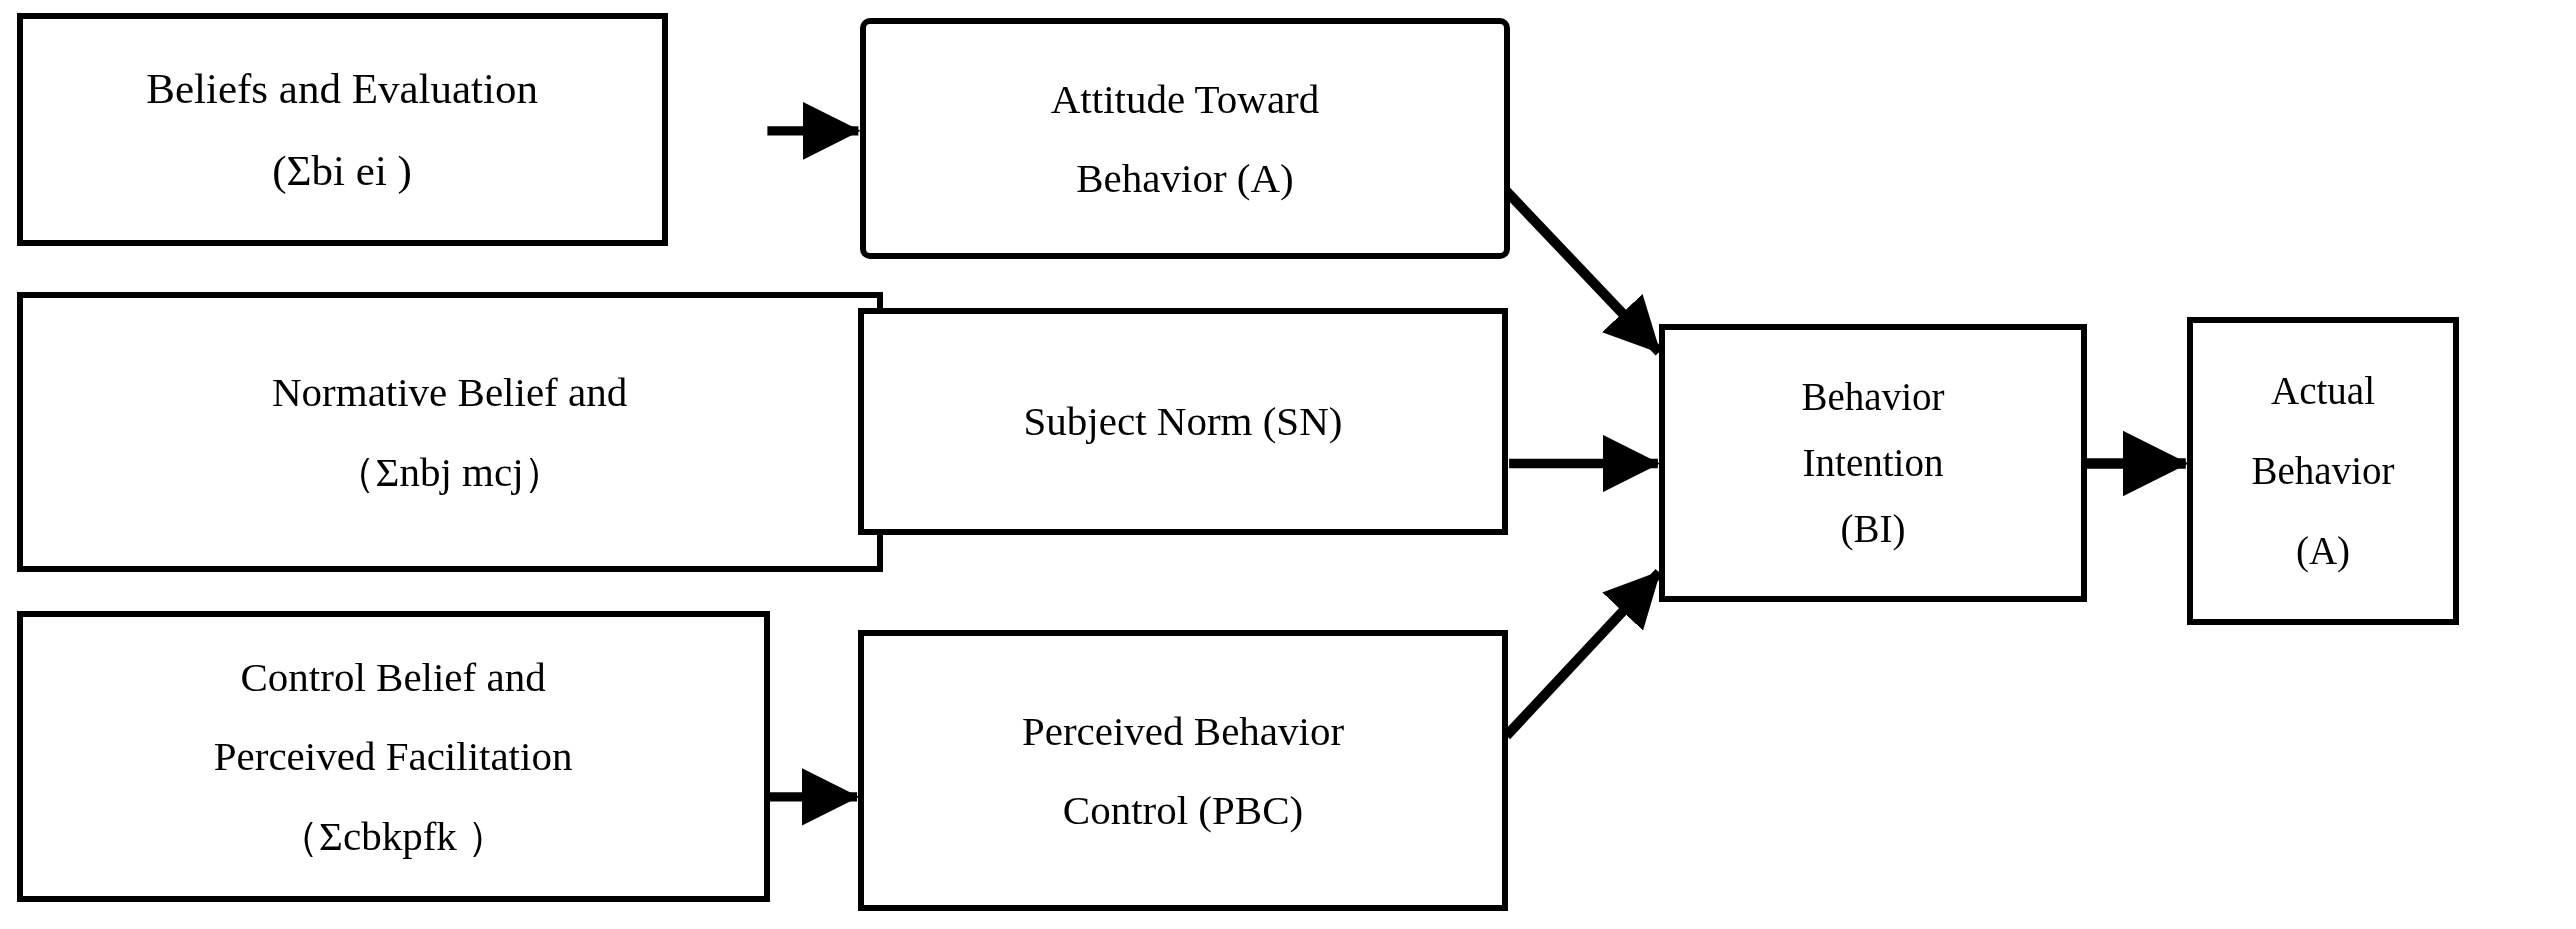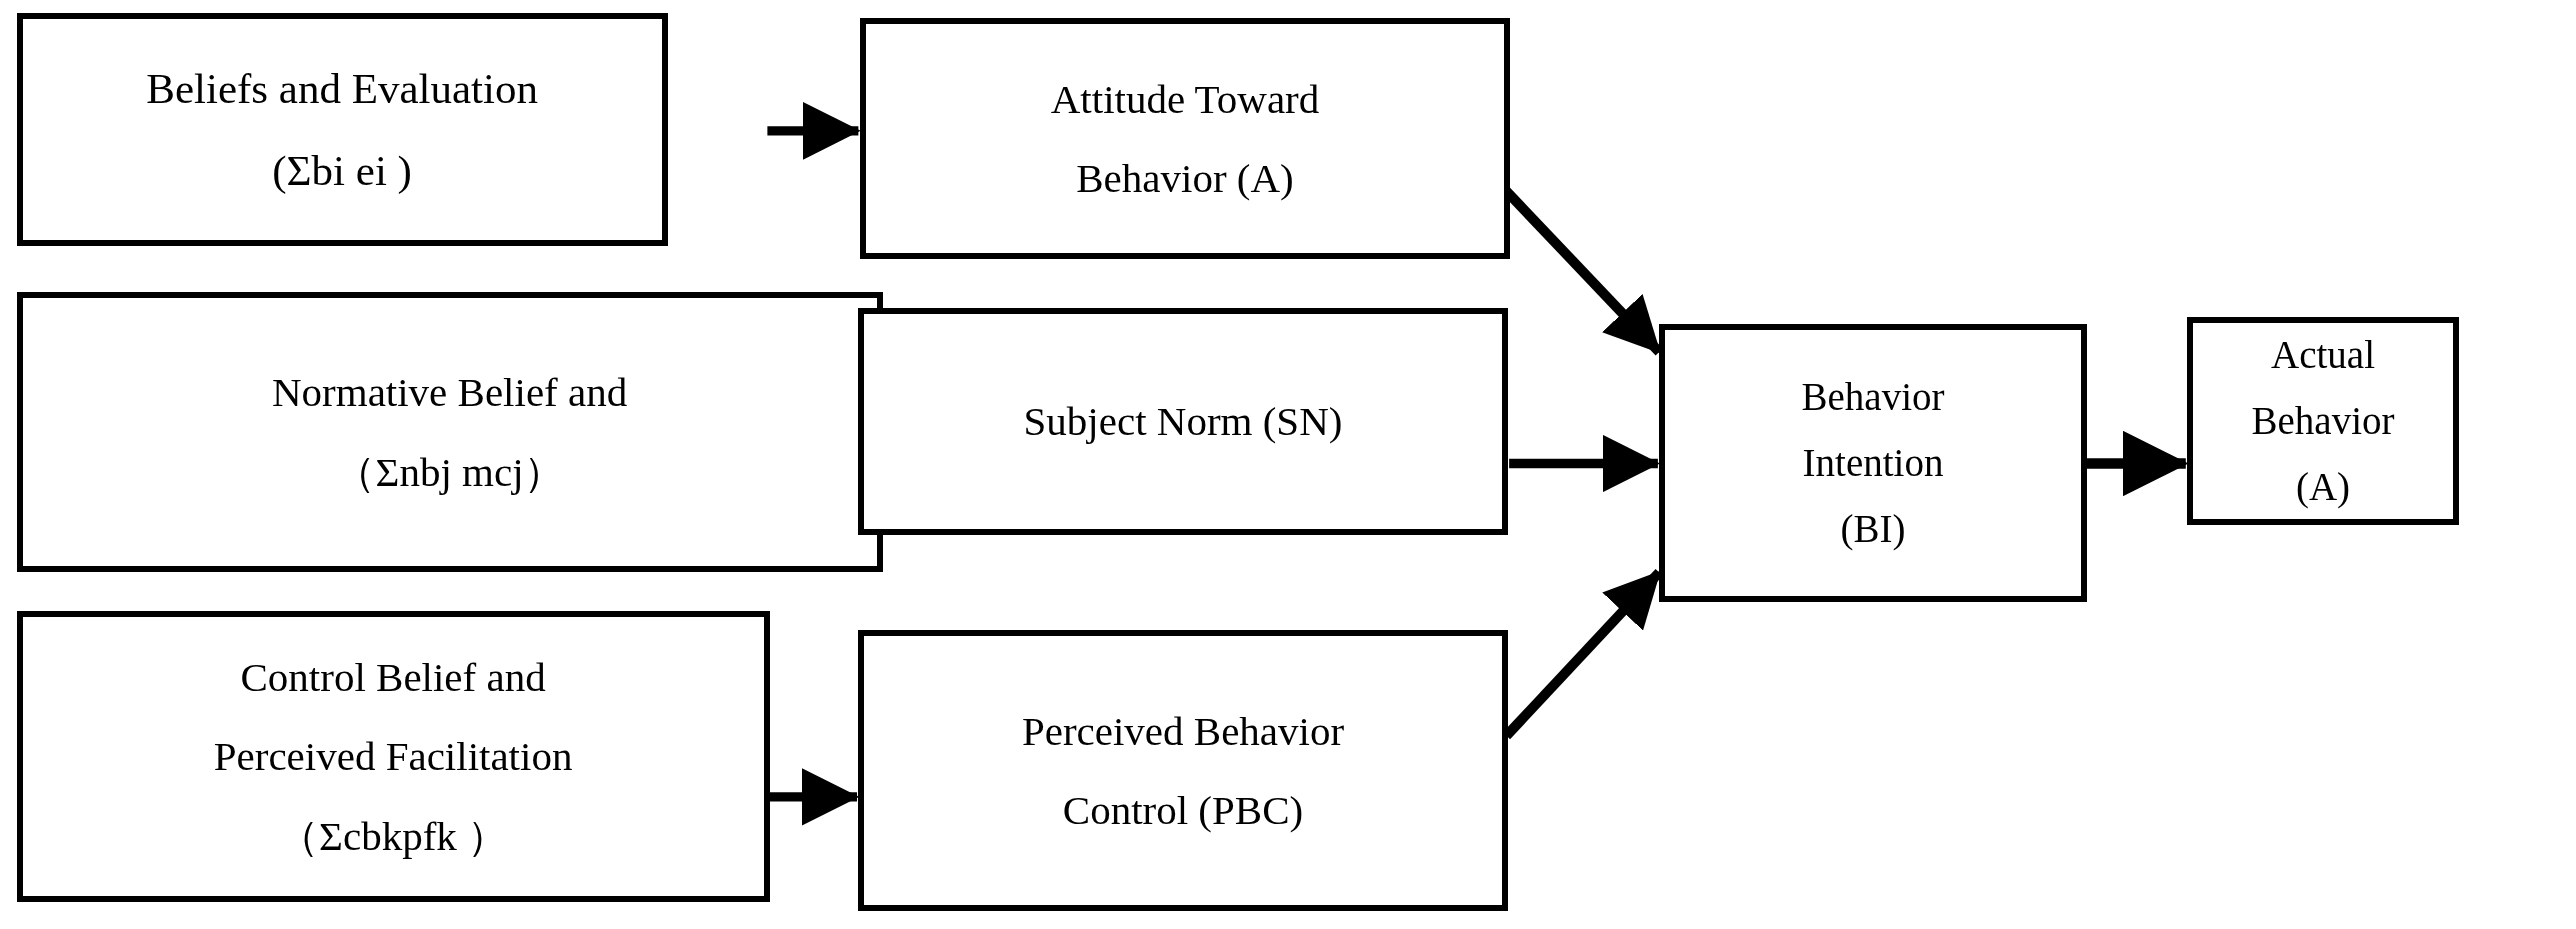--- a/index.html
+++ b/index.html
@@ -34,27 +34,27 @@
   }
   .node .ln { display: block; white-space: nowrap; }
   .node .ln + .ln { margin-top: 21px; }
 
   
   #n-beliefs        { left: 16.6px;   top: 12.6px;   width: 651px; height: 233px; }
   #n-normative      { left: 16.6px;   top: 292px;  width: 866px; height: 280px; }
   #n-control        { left: 16.6px;   top: 611px;  width: 753px; height: 291px; }
 
   
-  #n-attitude       { left: 860px; top: 18px;   width: 650px;  height: 241px; }
+  #n-attitude       { left: 860px; top: 18px;   width: 650px;  height: 241px; border-radius: 10px; }
   #n-subjectnorm    { left: 858px; top: 308px;  width: 650px;  height: 227px; }
   #n-pbc            { left: 858px; top: 630px;  width: 650px;  height: 281px; }
 
   
   #n-bi             { left: 1659px; top: 324px;  width: 428px;  height: 278px; }
-  #n-actual         { left: 2187px; top: 317px;  width: 272px;  height: 208px; }
+  #n-actual         { left: 2187px; top: 317px;  width: 272px;  height: 308px; gap: 14px; }
 
   #n-beliefs .ln    { font-size: 43px; }
   #n-normative .ln  { font-size: 41px; }
   #n-control .ln    { font-size: 41px; }
   #n-attitude .ln   { font-size: 41px; }
   #n-subjectnorm .ln{ font-size: 41px; }
   #n-pbc .ln        { font-size: 41px; }
   #n-bi .ln         { font-size: 39px; }
   #n-bi .ln + .ln   { margin-top: 10.6px; }
   #n-actual .ln     { font-size: 39px; }

